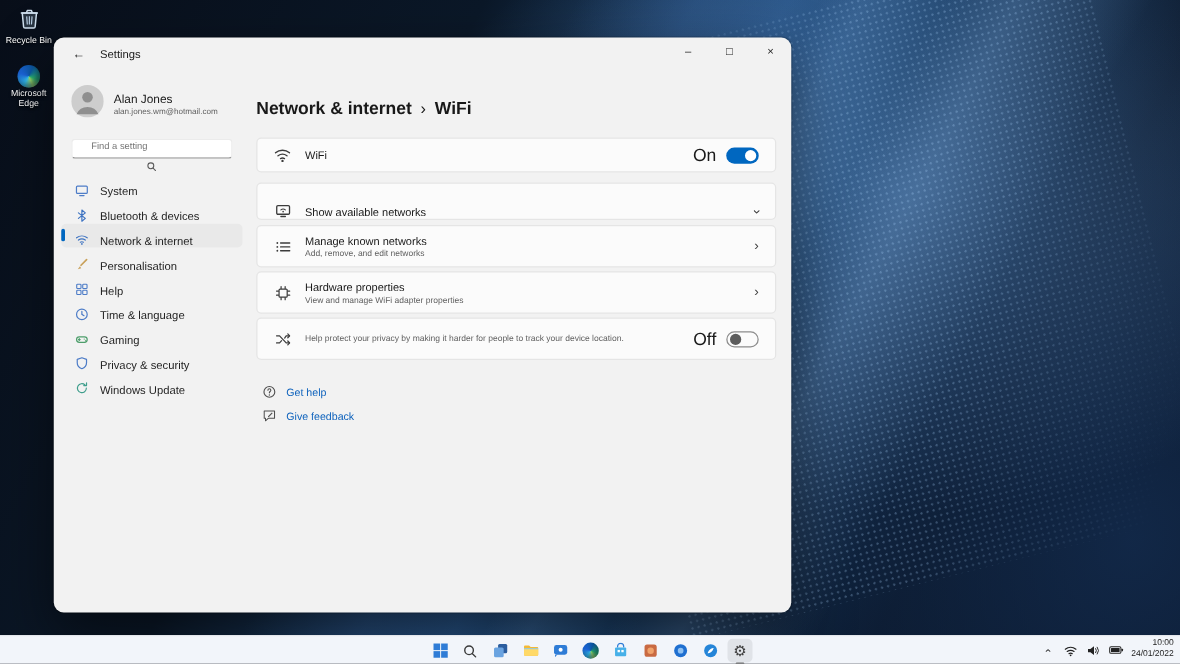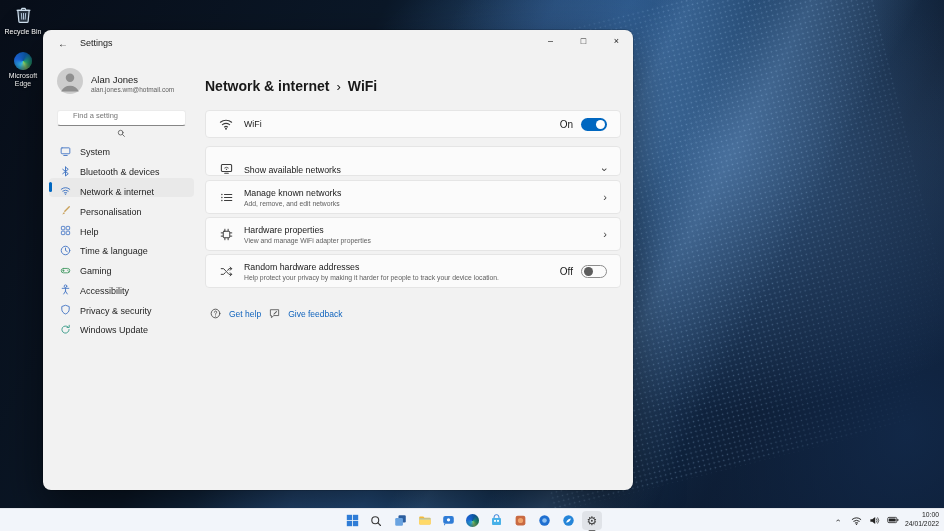--- a/index.html
+++ b/index.html
@@ -70,29 +70,29 @@
   .crumb-sep { font-weight: 400; font-size: 13px; }
   .card { background: #fbfbfb; border: 1px solid #e5e5e5; border-radius: 4px; display: flex; align-items: center; padding: 0 13px; gap: 11px; }
   .card.h28 { height: 28px; margin-bottom: 8px; }
   .card.h30 { height: 30px; margin-bottom: 4px; align-items: flex-end; }
   .card.h34 { height: 34px; margin-bottom: 3px; }
   .cicon { width: 14px; height: 14px; flex: 0 0 14px; display: flex; align-items: center; justify-content: center; }
   .ctext { display: flex; flex-direction: column; gap: 2px; min-width: 0; }
   .ctitle { font-size: 8.8px; color: #191919; white-space: nowrap; }
   .csub { font-size: 6.8px; color: #5f5f5f; white-space: nowrap; }
   .cright { margin-left: auto; display: flex; align-items: center; gap: 8px; }
-  .state-label { font-size: 10px; color: #191919; }
+  .state-label { font-size: 14px; color: #191919; }
   .toggle { width: 26px; height: 13px; border-radius: 7px; position: relative; cursor: pointer; flex: 0 0 26px; }
   .toggle.on { background: #0067c0; }
   .toggle.on .knob { position: absolute; top: 2px; right: 2px; width: 9px; height: 9px; border-radius: 50%; background: #fff; }
   .toggle.off { border: 1px solid #8c8c8c; background: transparent; }
   .toggle.off .knob { position: absolute; top: 1.5px; left: 2px; width: 9px; height: 9px; border-radius: 50%; background: #5c5c5c; }
   .chev { font-size: 11px; color: #404040; line-height: 1; }
   .chev.down { transform: rotate(90deg); }
-  .links { margin-top: 20px; padding-left: 5px; display: flex; flex-direction: row; gap: 8px; }
+  .links { margin-top: 20px; padding-left: 5px; display: flex; flex-direction: column; gap: 8px; }
   .link-row { display: flex; align-items: center; gap: 8px; cursor: pointer; }
   .licon { width: 11px; height: 11px; display: flex; align-items: center; justify-content: center; }
   .link-label { font-size: 8.5px; color: #0f63bd; }
 
   
   .taskbar { position: absolute; left: 0; right: 0; bottom: 0; height: 23px; background: #f2f5fa; border-top: 1px solid rgba(0,0,0,.06); }
   .tb-center { position: absolute; left: 50%; transform: translateX(-50%); top: 1px; height: 21px; display: flex; align-items: center; gap: 4px; }
   .tb-btn { width: 20px; height: 19px; border: none; background: transparent; border-radius: 4px; display: flex; align-items: center;
     justify-content: center; position: relative; cursor: pointer; }
   .tb-btn.active { background: rgba(0,0,0,.07); }
@@ -230,29 +230,20 @@
             <span class="nicon">
               <svg width="11" height="11" viewBox="0 0 16 16" fill="none" stroke="#4d9e6b" stroke-width="1.4" stroke-linecap="round">
                   <rect x="1.8" y="5" width="12.4" height="6.4" rx="3.2"></rect>
                   <path d="M5 7.2v2M4 8.2h2M10.7 7.6h.01M12.2 9h.01"></path>
                 </svg>
             </span>
             <span>Gaming</span>
           </div>
           <div class="nav-item">
             <span class="nicon">
-              <svg width="11" height="11" viewBox="0 0 16 16" fill="none" stroke="#4d7cc7" stroke-width="1.4" stroke-linecap="round">
-                  <circle cx="8" cy="3.2" r="1.9"></circle>
-                  <path d="M3.2 6.3h9.6M8 6.3v4.2M8 10.5l-2.6 4M8 10.5l2.6 4"></path>
-                </svg>
-            </span>
-            <span>Accessibility</span>
-          </div>
-          <div class="nav-item">
-            <span class="nicon">
               <svg width="11" height="11" viewBox="0 0 16 16" fill="none" stroke="#4d7cc7" stroke-width="1.4" stroke-linejoin="round">
                   <path d="M8 1.8l5.4 1.9v3.9c0 3.6-2.6 6-5.4 6.9-2.8-.9-5.4-3.3-5.4-6.9V3.7z"></path>
                 </svg>
             </span>
             <span>Privacy &amp; security</span>
           </div>
           <div class="nav-item">
             <span class="nicon">
               <svg width="11" height="11" viewBox="0 0 16 16" fill="none" stroke="#3f9e8c" stroke-width="1.4" stroke-linecap="round" stroke-linejoin="round">
                   <path d="M13.2 8a5.2 5.2 0 1 1-1.6-3.7"></path>
@@ -342,21 +333,20 @@
           <span class="cicon">
             <svg width="13" height="13" viewBox="0 0 16 16" fill="none" stroke="#3c3c3c" stroke-width="1.2" stroke-linecap="round" stroke-linejoin="round">
                 <path d="M1.5 4.5h3l6.5 7h3.2"></path>
                 <path d="M1.5 11.5h3l2-2.2"></path>
                 <path d="M9.5 6.7l1.5-2.2h3.2"></path>
                 <path d="M12.6 2.6l1.8 1.9-1.8 1.9"></path>
                 <path d="M12.6 9.6l1.8 1.9-1.8 1.9"></path>
               </svg>
           </span>
           <span class="ctext">
-            <span class="ctitle">Random hardware addresses</span>
             <span class="csub">Help protect your privacy by making it harder for people to track your device location.</span>
           </span>
           <span class="cright">
             <span class="state-label">Off</span>
             <span class="toggle off">
                 <span class="knob"></span>
               </span>
           </span>
         </div>
 

